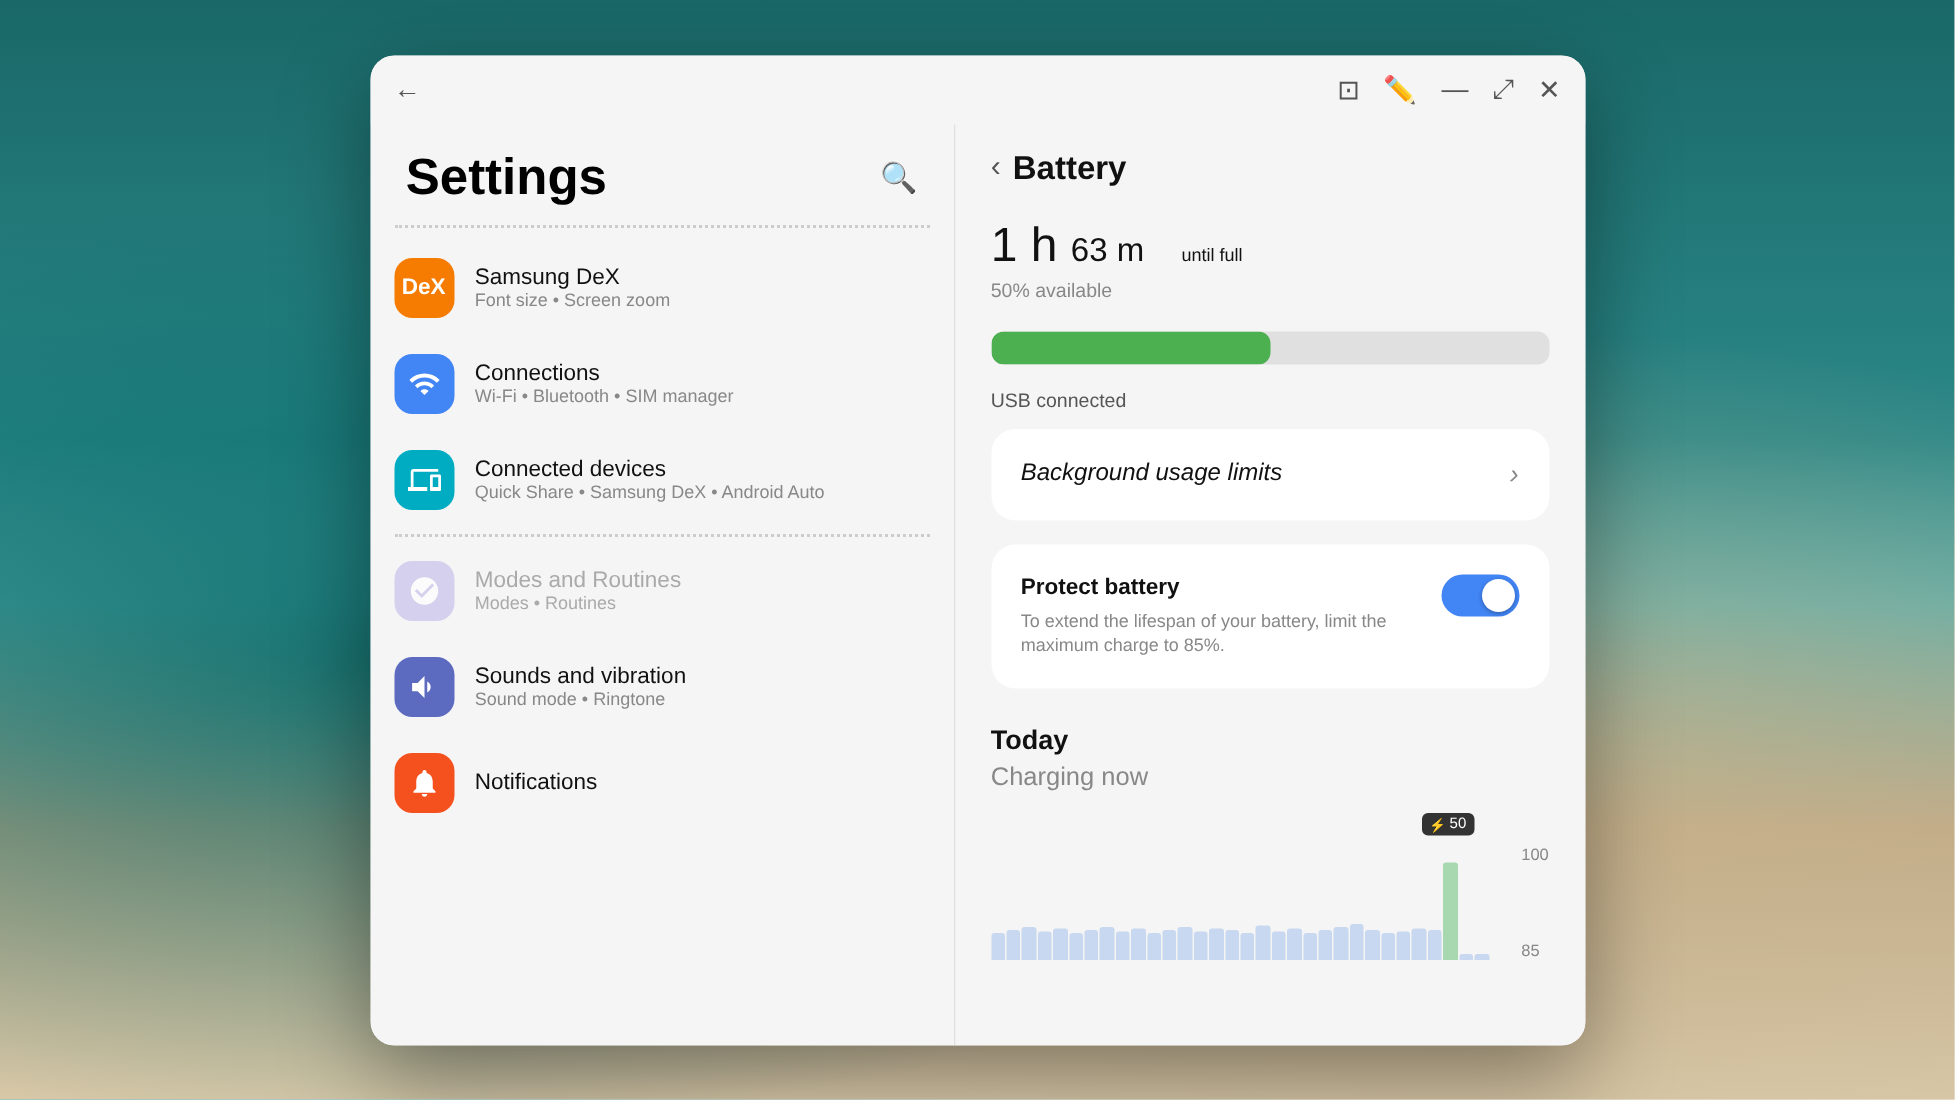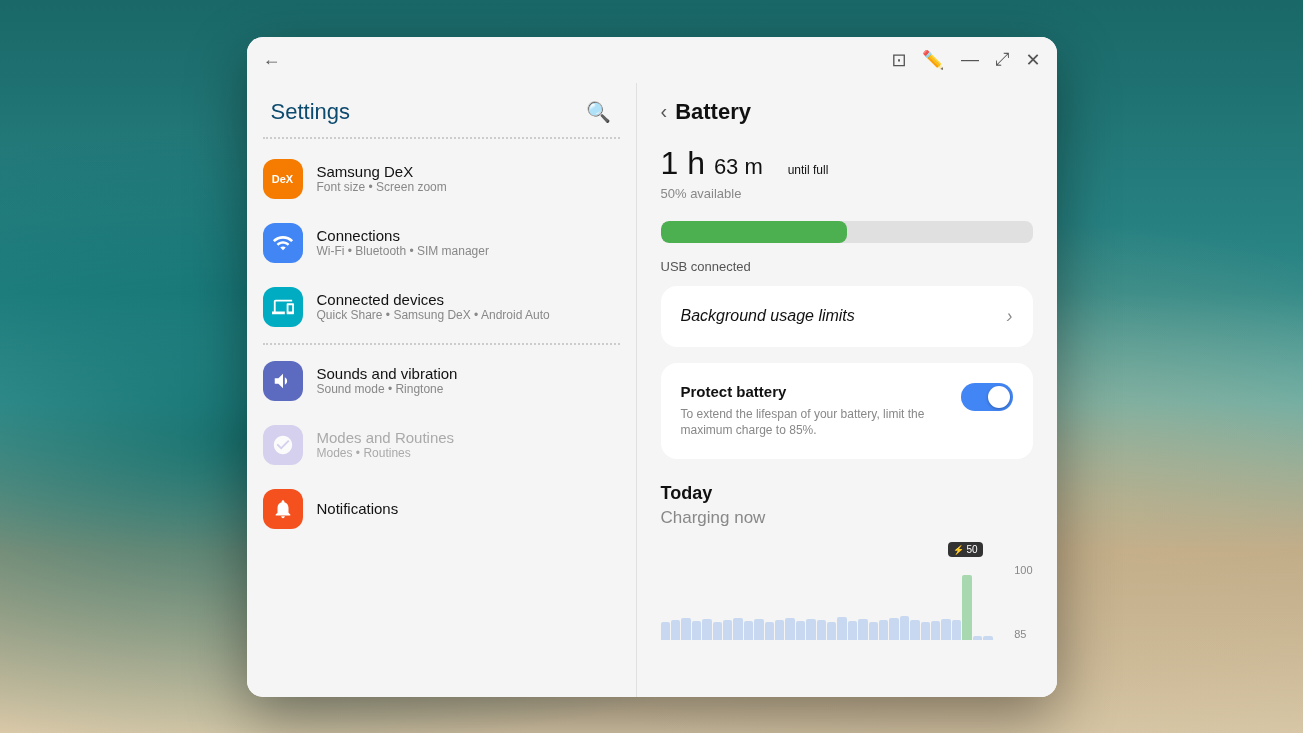--- a/index.html
+++ b/index.html
@@ -80,23 +80,23 @@
       overflow: hidden;
     }
 
     .settings-header {
       display: flex;
       align-items: center;
       justify-content: space-between;
       padding: 16px 24px 12px;
     }
     .settings-title {
-      font-size: 22px;
-      font-weight: 400;
-      color: #0c4a6e;
+      font-size: 34px;
+      font-weight: 700;
+      color: #000000;
     }
     .search-icon {
       font-size: 20px;
       color: #555;
       cursor: pointer;
     }
 
     
     .account-section {
       padding: 8px 16px 16px;
@@ -405,21 +405,21 @@
         <span class="search-icon">🔍</span>
       </div>
 
 
       <hr class="dotted-divider">
 
       <div class="settings-list">
 
         <div class="settings-item">
           <div class="item-icon icon-orange">
-            <span style="font-size:11px;font-weight:bold;">DeX</span>
+            <span style="font-size:15px;font-weight:bold;">DeX</span>
           </div>
           <div class="item-text">
             <div class="item-name">Samsung DeX</div>
             <div class="item-sub">Font size • Screen zoom</div>
           </div>
         </div>
 
         <div class="settings-item">
           <div class="item-icon icon-blue">
             <svg width="22" height="22" viewBox="0 0 24 24" fill="white">
@@ -439,41 +439,41 @@
               </svg>
           </div>
           <div class="item-text">
             <div class="item-name">Connected devices</div>
             <div class="item-sub">Quick Share • Samsung DeX • Android Auto</div>
           </div>
         </div>
 
         <hr class="dotted-divider" style="margin:4px 16px 4px;">
 
+        <div class="settings-item dimmed">
+          <div class="item-icon" style="background:#c0b8e8;opacity:0.6;">
+            <svg width="22" height="22" viewBox="0 0 24 24" fill="white">
+                <path d="M12 2C6.48 2 2 6.48 2 12s4.48 10 10 10 10-4.48 10-10S17.52 2 12 2zm-2 15l-5-5 1.41-1.41L10 14.17l7.59-7.59L19 8l-9 9z"></path>
+              </svg>
+          </div>
+          <div class="item-text">
+            <div class="item-name">Modes and Routines</div>
+            <div class="item-sub">Modes • Routines</div>
+          </div>
+        </div>
+
         <div class="settings-item">
           <div class="item-icon icon-indigo">
             <svg width="22" height="22" viewBox="0 0 24 24" fill="white">
                 <path d="M3 9v6h4l5 5V4L7 9H3zm13.5 3c0-1.77-1.02-3.29-2.5-4.03v8.05c1.48-.73 2.5-2.25 2.5-4.02z"></path>
               </svg>
           </div>
           <div class="item-text">
             <div class="item-name">Sounds and vibration</div>
             <div class="item-sub">Sound mode • Ringtone</div>
-          </div>
-        </div>
-
-        <div class="settings-item dimmed">
-          <div class="item-icon" style="background:#c0b8e8;opacity:0.6;">
-            <svg width="22" height="22" viewBox="0 0 24 24" fill="white">
-                <path d="M12 2C6.48 2 2 6.48 2 12s4.48 10 10 10 10-4.48 10-10S17.52 2 12 2zm-2 15l-5-5 1.41-1.41L10 14.17l7.59-7.59L19 8l-9 9z"></path>
-              </svg>
-          </div>
-          <div class="item-text">
-            <div class="item-name">Modes and Routines</div>
-            <div class="item-sub">Modes • Routines</div>
           </div>
         </div>
 
         <div class="settings-item">
           <div class="item-icon icon-orange2">
             <svg width="22" height="22" viewBox="0 0 24 24" fill="white">
                 <path d="M12 22c1.1 0 2-.9 2-2h-4c0 1.1.9 2 2 2zm6-6v-5c0-3.07-1.64-5.64-4.5-6.32V4c0-.83-.67-1.5-1.5-1.5s-1.5.67-1.5 1.5v.68C7.63 5.36 6 7.92 6 11v5l-2 2v1h16v-1l-2-2z"></path>
               </svg>
           </div>
           <div class="item-text">

